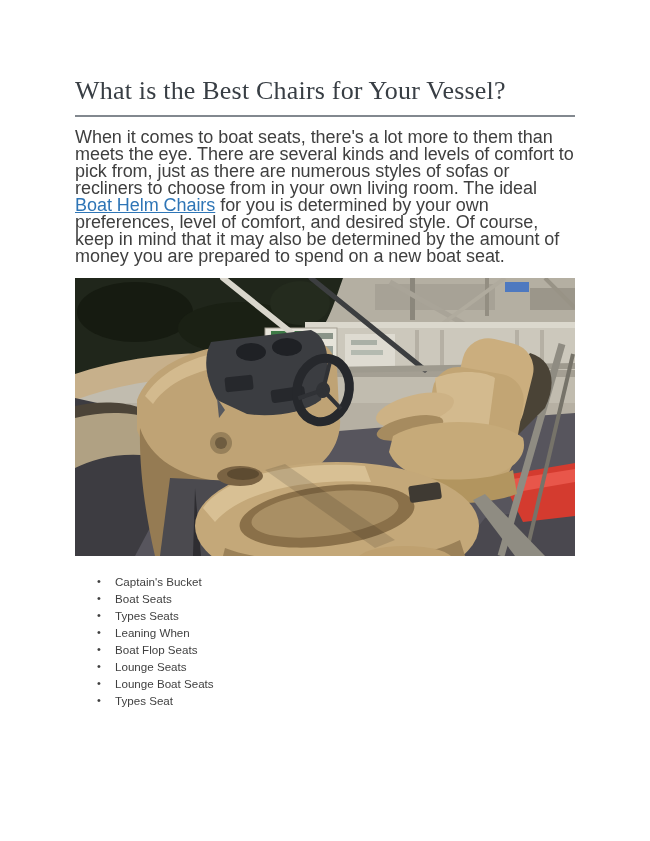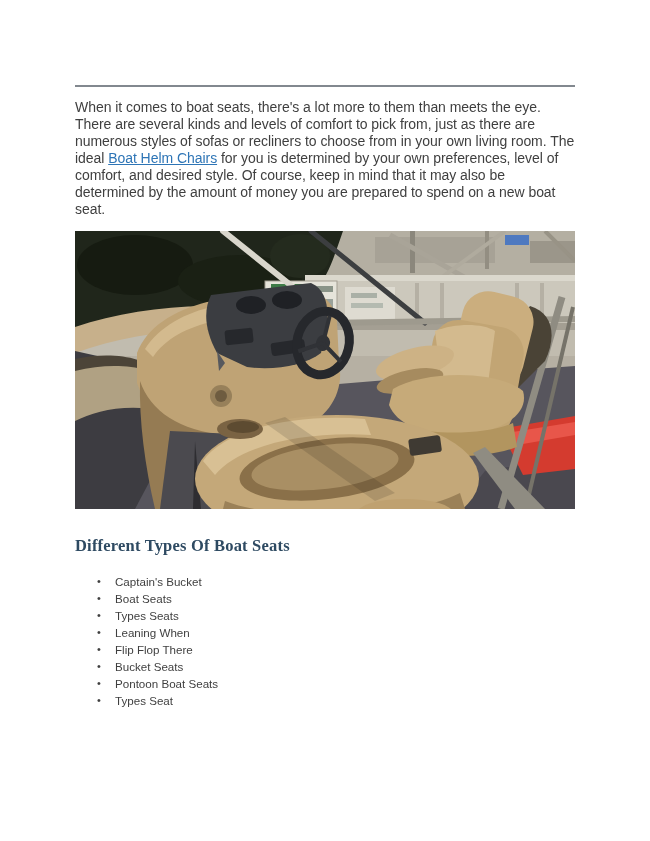--- a/index.html
+++ b/index.html
@@ -25,21 +25,21 @@
     color:var(--title);
     line-height:1.15;
   }
   hr.title-rule{
     border:none;
     border-bottom:2px solid var(--rule);
     margin-top:9px;
     margin-bottom:12px;
   }
   .body-text{
-    font-size:14px;
+    font-size:18px;
     line-height:17px;
     color:var(--body);
     letter-spacing:-0.05px;
   }
   .doc-link{
     color:var(--link);
     text-decoration:underline;
     cursor:pointer;
   }
   figure.photo{
@@ -72,20 +72,21 @@
     width:18px;
     flex:0 0 18px;
     font-size:11px;
   }
 </style>
 </head>
 <body>
 
 <div class="page">
 
+  <h1 class="doc-title">What is the Best Chairs for Your Vessel?</h1>
   <hr class="title-rule">
 
   <p class="body-text"><span>When it comes to boat seats, there's a lot more to them than meets the eye. There are several kinds and levels of comfort to pick from, just as there are numerous styles of sofas or recliners to choose from in your own living room. The ideal </span><a class="doc-link">Boat Helm Chairs</a><span> for you is determined by your own preferences, level of comfort, and desired style. Of course, keep in mind that it may also be determined by the amount of money you are prepared to spend on a new boat seat.</span></p>
 
   <figure class="photo">
     <svg viewBox="0 0 500 278" preserveAspectRatio="none" role="img" aria-label="Pontoon boat helm station with tan console, steering wheel, captain's chair and oval table at a dock">
 
       <g>
         <rect x="0" y="0" width="500" height="278" fill="#b6b0a3"></rect>
         <rect x="0" y="0" width="500" height="125" fill="#c1bcaf"></rect>
@@ -209,21 +210,20 @@
         <ellipse cx="168" cy="196" rx="16" ry="6" fill="#5d4b31"></ellipse>
         <rect x="334" y="206" width="32" height="17" rx="3" fill="#3f3a33" transform="rotate(-8 350 214)"></rect>
         <path d="M150,270 C200,290 330,290 385,262 L390,278 L148,278 Z" fill="#9b8158"></path>
         <path d="M210,186 L320,262 L300,270 L190,192 Z" fill="#000000" opacity="0.12"></path>
       </g>
 
       <ellipse cx="330" cy="282" rx="48" ry="14" fill="#bfa170"></ellipse>
     </svg>
   </figure>
 
-  <h2 class="section-heading">Different Types Of Boat Seats</h2>
 
   <ul class="seat-list">
 
       <li>
         <span class="bullet">•</span>
         <span class="item-label">Captain's Bucket</span>
       </li>
 
       <li>
         <span class="bullet">•</span>
@@ -235,31 +235,31 @@
         <span class="item-label">Types Seats</span>
       </li>
 
       <li>
         <span class="bullet">•</span>
         <span class="item-label">Leaning When</span>
       </li>
 
       <li>
         <span class="bullet">•</span>
-        <span class="item-label">Flip Flop There</span>
-      </li>
-
-      <li>
-        <span class="bullet">•</span>
-        <span class="item-label">Bucket Seats</span>
-      </li>
-
-      <li>
-        <span class="bullet">•</span>
-        <span class="item-label">Pontoon Boat Seats</span>
+        <span class="item-label">Boat Flop Seats</span>
+      </li>
+
+      <li>
+        <span class="bullet">•</span>
+        <span class="item-label">Lounge Seats</span>
+      </li>
+
+      <li>
+        <span class="bullet">•</span>
+        <span class="item-label">Lounge Boat Seats</span>
       </li>
 
       <li>
         <span class="bullet">•</span>
         <span class="item-label">Types Seat</span>
       </li>
     </ul>
 
 </div>
 

